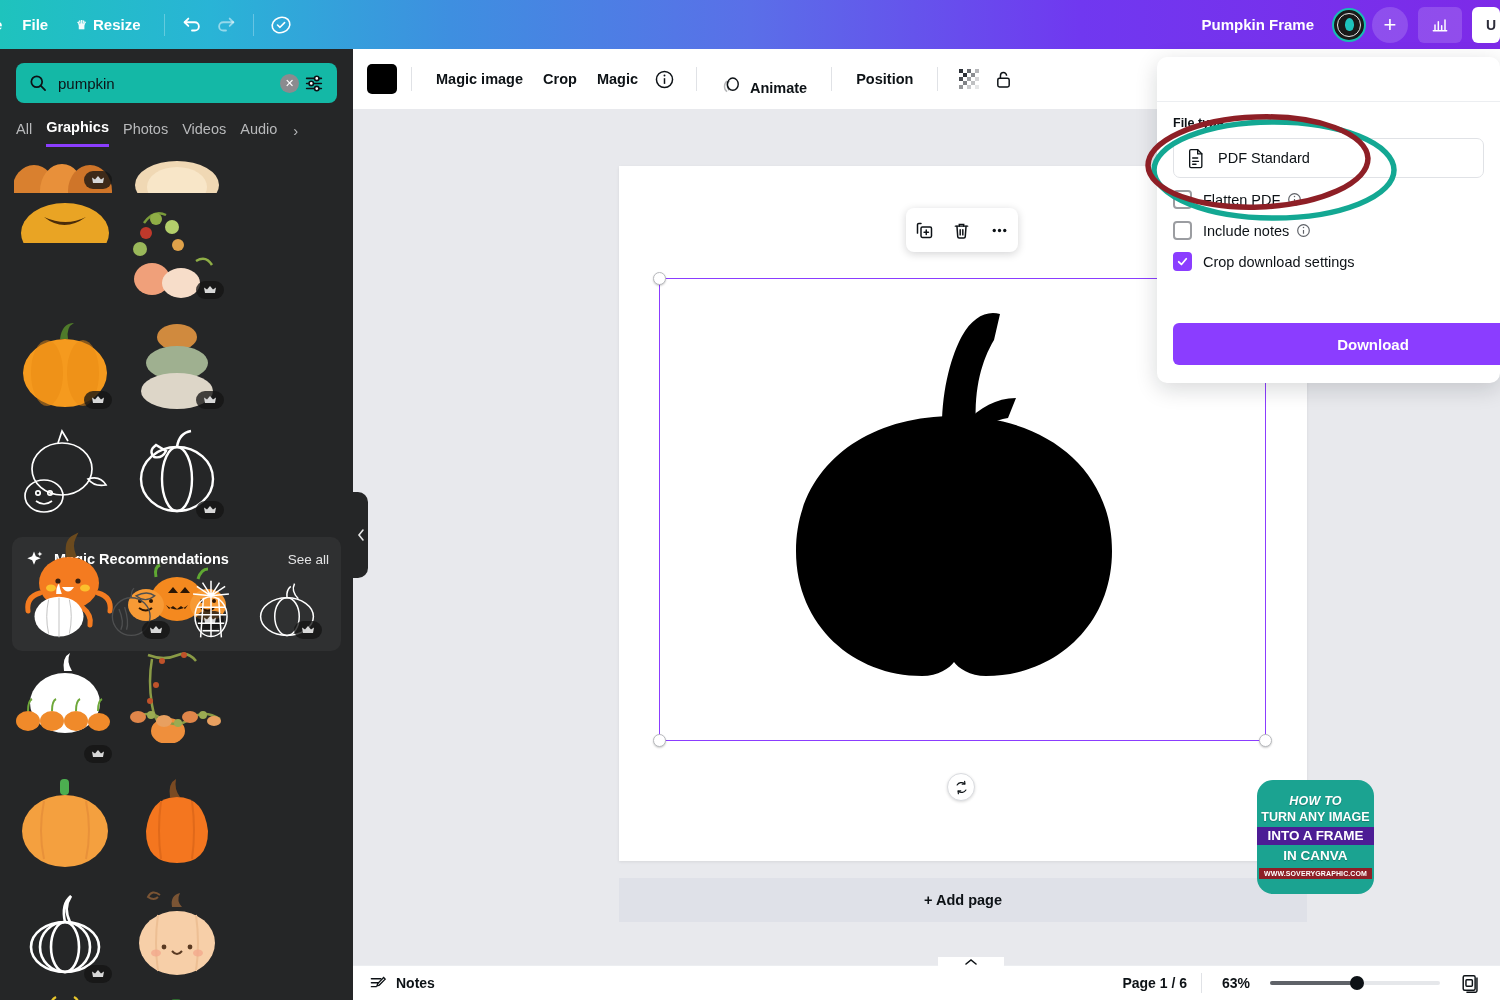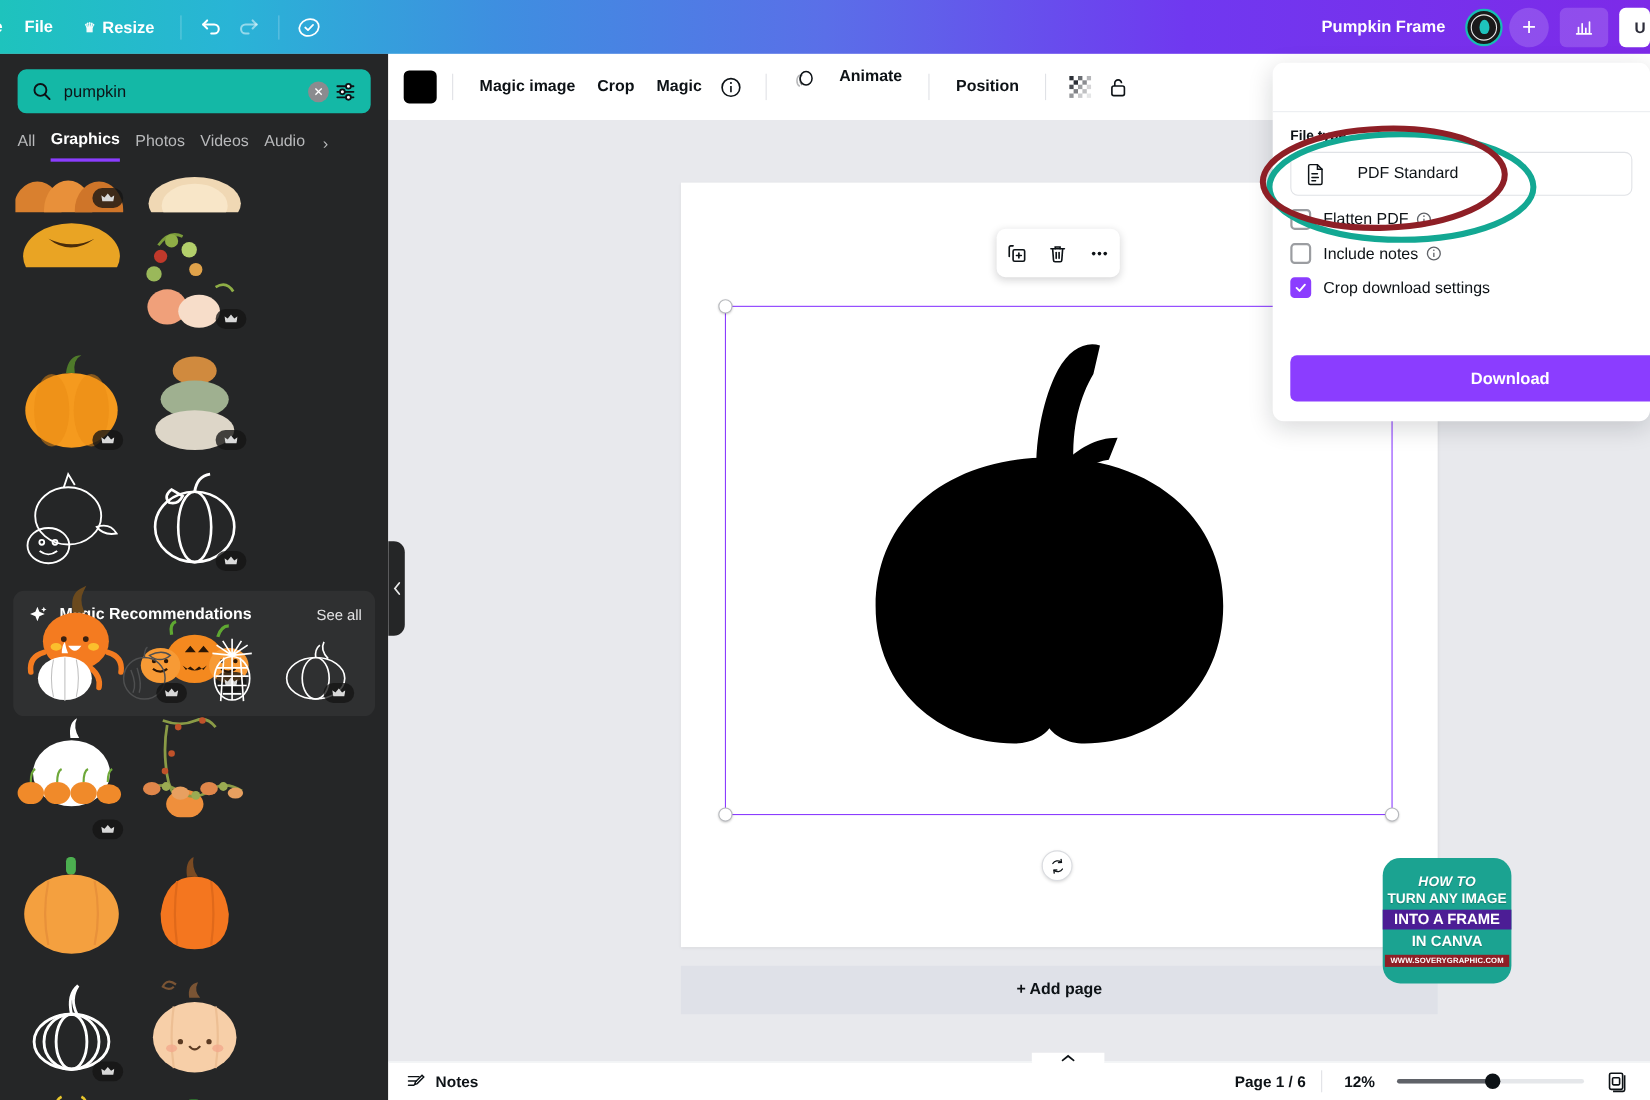--- a/index.html
+++ b/index.html
@@ -114,21 +114,21 @@
     position:absolute; left: 353px; top: 49px; width: 1147px; height: 60px;
     background:#fff; display:flex; align-items:center; padding-left: 14px; gap: 0px; z-index:3;
   }
   .swatch { width: 30px; height: 30px; border-radius: 5px; background:#000; cursor:pointer; flex:none;}
   .ed-divider { width:1px; height:24px; background:#e0e2e6; margin: 0 14px; }
   .ed-item {
     font-size:14.5px; color:#0d1216; font-weight:bold; padding: 0 10px; height:34px; line-height:34px;
     border-radius:6px; cursor:pointer; white-space:nowrap;
   }
   .ed-icon { width:34px;height:34px;display:flex;align-items:center;justify-content:center;cursor:pointer;flex:none;}
-  .ed-animate { display:flex; align-items:flex-start; gap:21px; padding: 0 10px; height:34px; border-radius:6px; cursor:pointer;}
+  .ed-animate { display:flex; align-items:flex-end; gap:8px; padding: 0 10px; height:34px; border-radius:6px; cursor:pointer;}
   .ed-animate span { font-size:14.5px; font-weight:bold; color:#0d1216; }
 
   
   .canvas-area {
     position:absolute; left:353px; top:109px; width: 1147px; height: 856px;
     background:#e8e9ed; overflow:hidden;
   }
   .page {
     position:absolute; left: 266px; top: 57px; width: 688px; height: 695px;
     background:#fff; box-shadow: 0 1px 3px rgba(0,0,0,.08);
@@ -187,21 +187,21 @@
     background:#fff; border-radius: 10px; box-shadow: 0 6px 22px rgba(14,19,24,.16);
     z-index: 9; overflow:hidden;
   }
   .dl-topstrip { height: 45px; border-bottom:1px solid #eceef1; }
   .dl-body { padding: 14px 16px 0 16px; }
   .dl-label { font-size: 12.5px; font-weight:bold; color:#0d1216; margin-bottom: 8px; }
   .dl-select {
     height: 40px; border:1px solid #e0e2e6; border-radius: 7px;
     display:flex; align-items:center; padding: 0 12px; cursor:pointer;
   }
-  .dl-select span { font-size:14.5px; color:#0d1216; margin-left: 28px;}
+  .dl-select span { font-size:14.5px; color:#0d1216; margin-left: 12px;}
   .dl-check-row { display:flex; align-items:center; margin-top: 12px; cursor:pointer; }
   .cb {
     width:19px;height:19px;border:2px solid #9b9da1;border-radius:4px; flex:none; background:#fff;
   }
   .cb.on { background:#8b3dff; border-color:#8b3dff; display:flex;align-items:center;justify-content:center;}
   .dl-check-row label { font-size:14.5px; color:#0d1216; margin-left: 11px; cursor:pointer;}
   .info-i { margin-left: 7px; display:flex; align-items:center; cursor:pointer;}
   .dl-btn {
     position:absolute; left:16px; bottom: 18px; width: 400px; height: 42px; border-radius: 6px;
     background:#8b3dff; color:#fff; font-size:15px; font-weight:bold;
@@ -820,21 +820,21 @@
           <line x1="3" y1="11" x2="12" y2="11"></line>
           <line x1="3" y1="16" x2="9" y2="16"></line>
         <path d="M20.5 6.5 l-7.5 7.5 -3 1 1 -3 7.5 -7.5z"></path>
       </svg>
       <span>Notes</span>
     </div>
 
     <div class="bb-right">
       <div class="page-ind">Page 1 / 6</div>
       <div class="bb-div"></div>
-      <div class="zoom-pct">12%</div>
+      <div class="zoom-pct">63%</div>
       <div class="slider">
         <div class="fill"></div>
         <div class="knob"></div>
       </div>
       <div class="pages-btn">
         <svg width="22" height="22" viewBox="0 0 24 24" fill="none" stroke="#0d1216" stroke-width="1.6">
           <rect x="3.5" y="4" width="13" height="16" rx="1.6"></rect>
           <path d="M18.5 6 v14.5 a1.5 1.5 0 0 1 -1.5 1.5 H7"></path>
           <rect x="6.5" y="8.5" width="7" height="7" rx="1"></rect>
         </svg>

